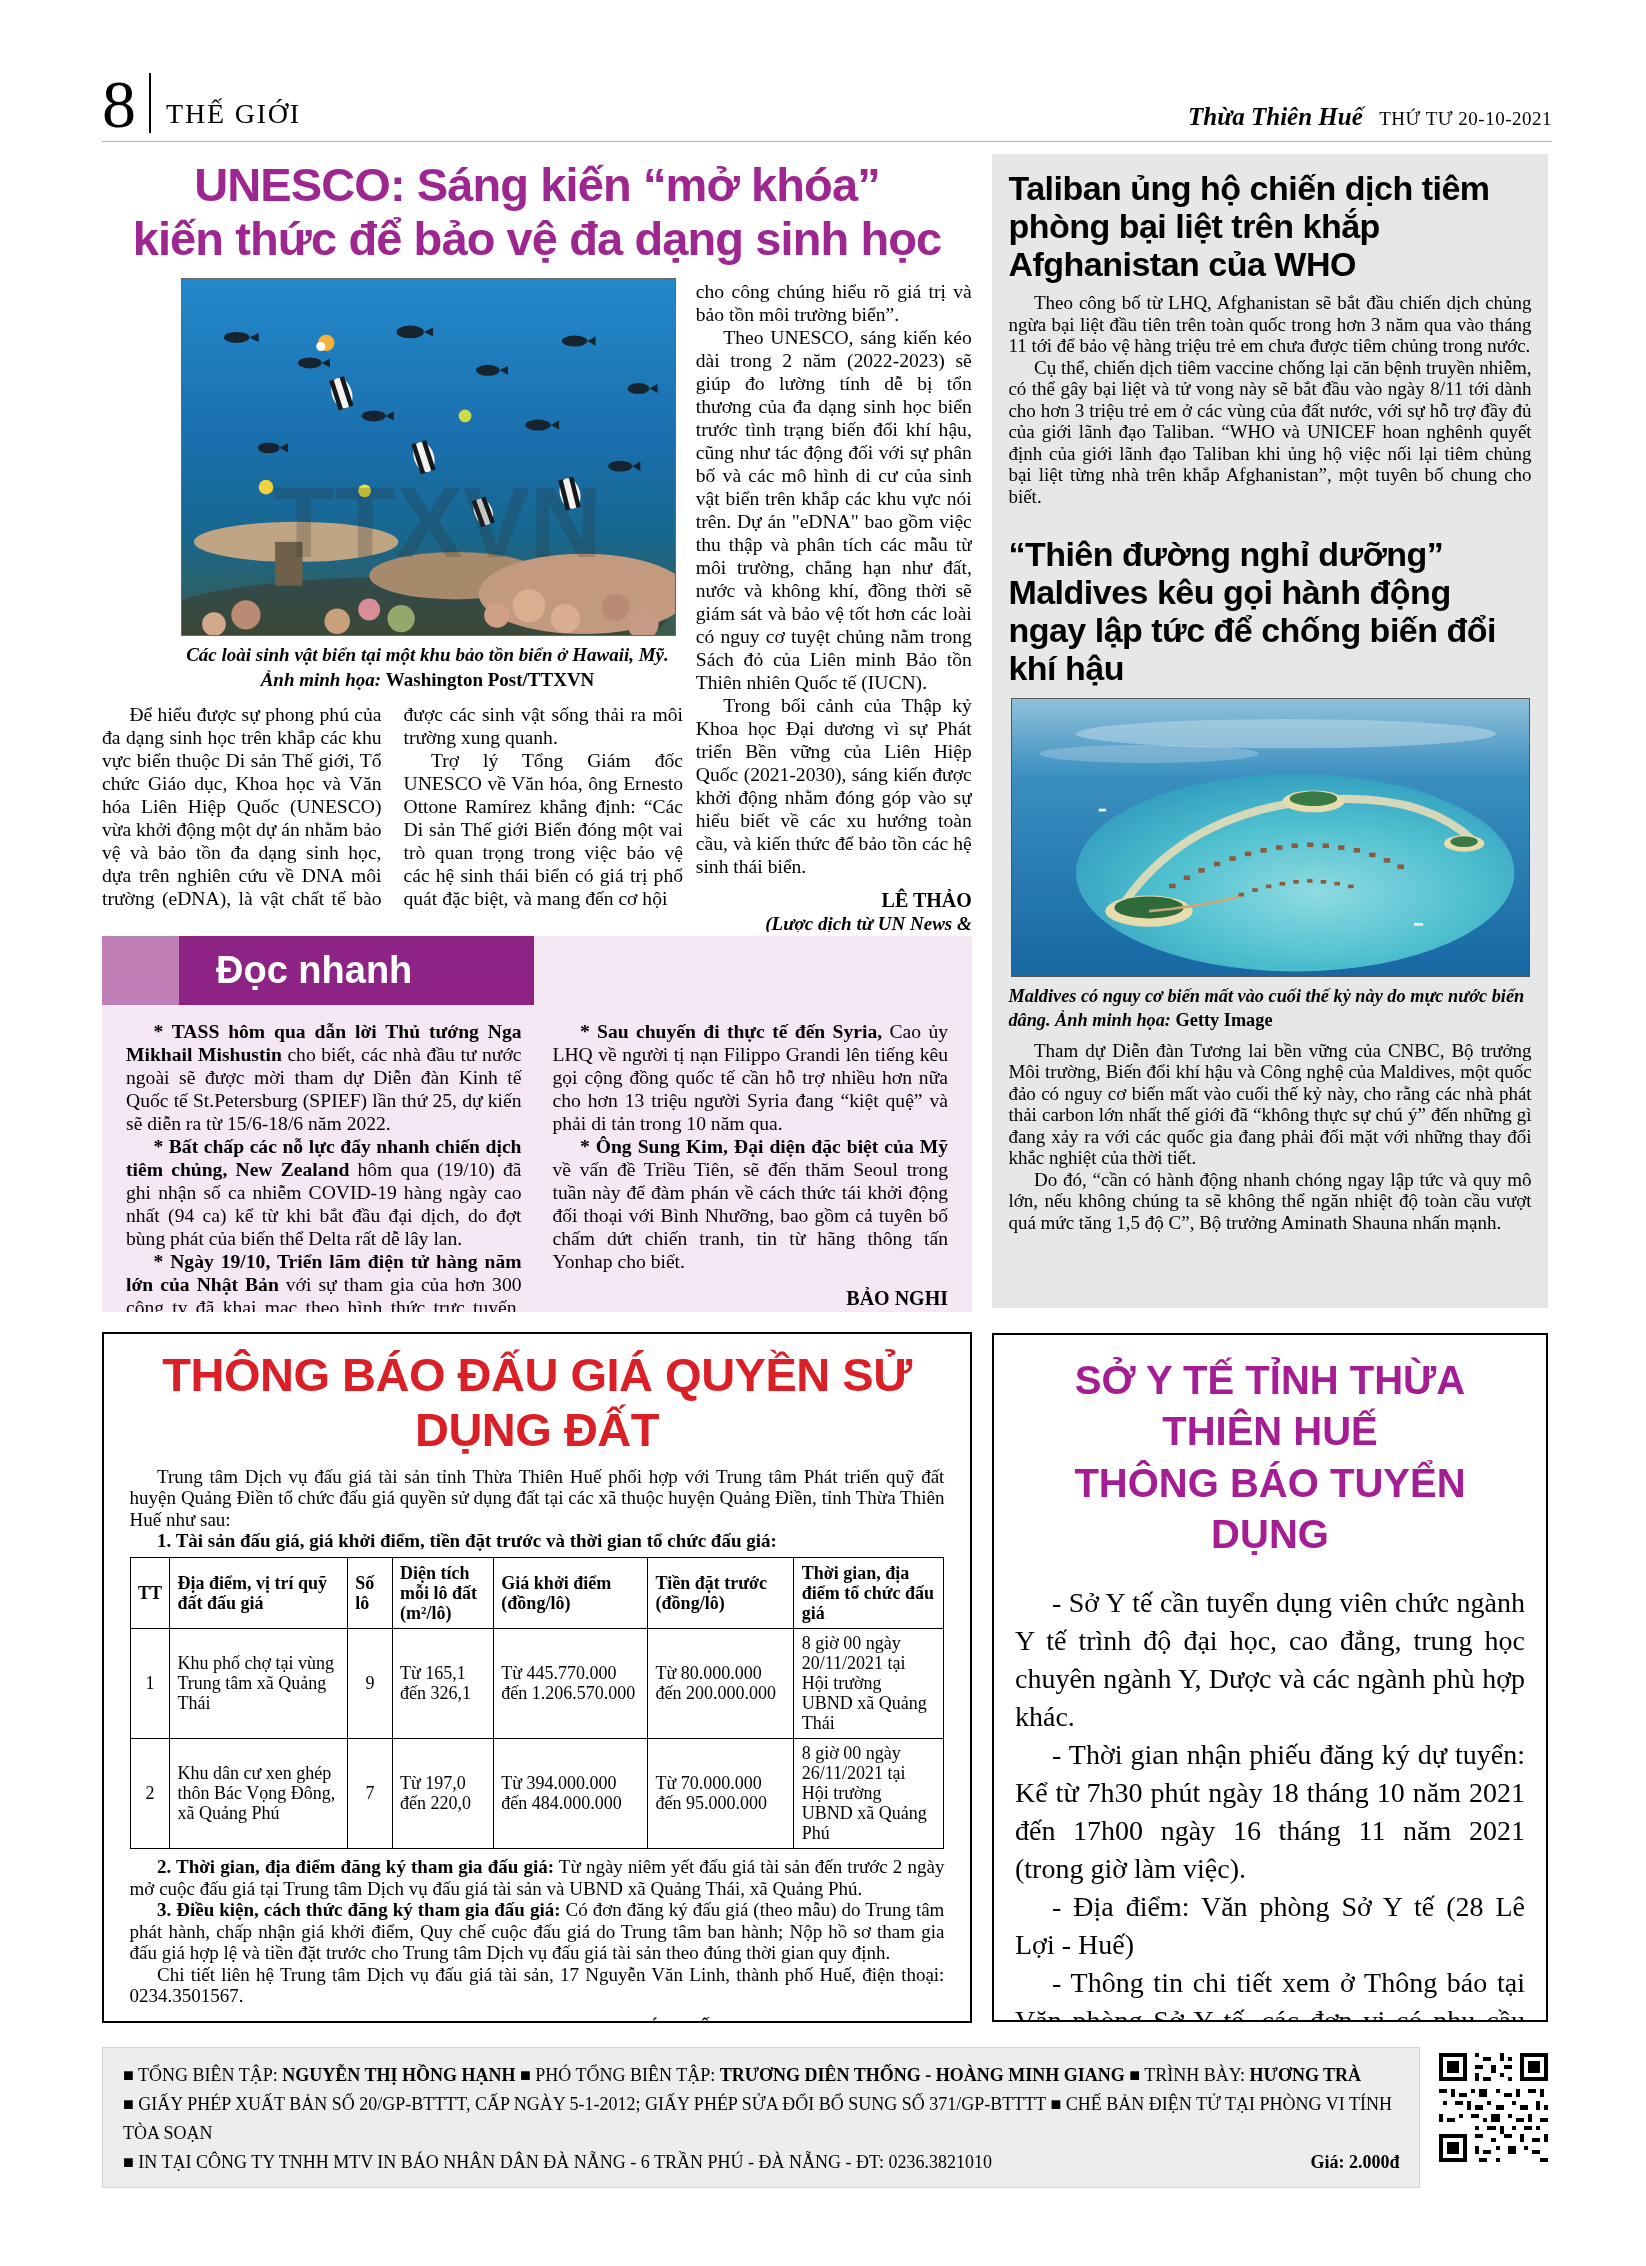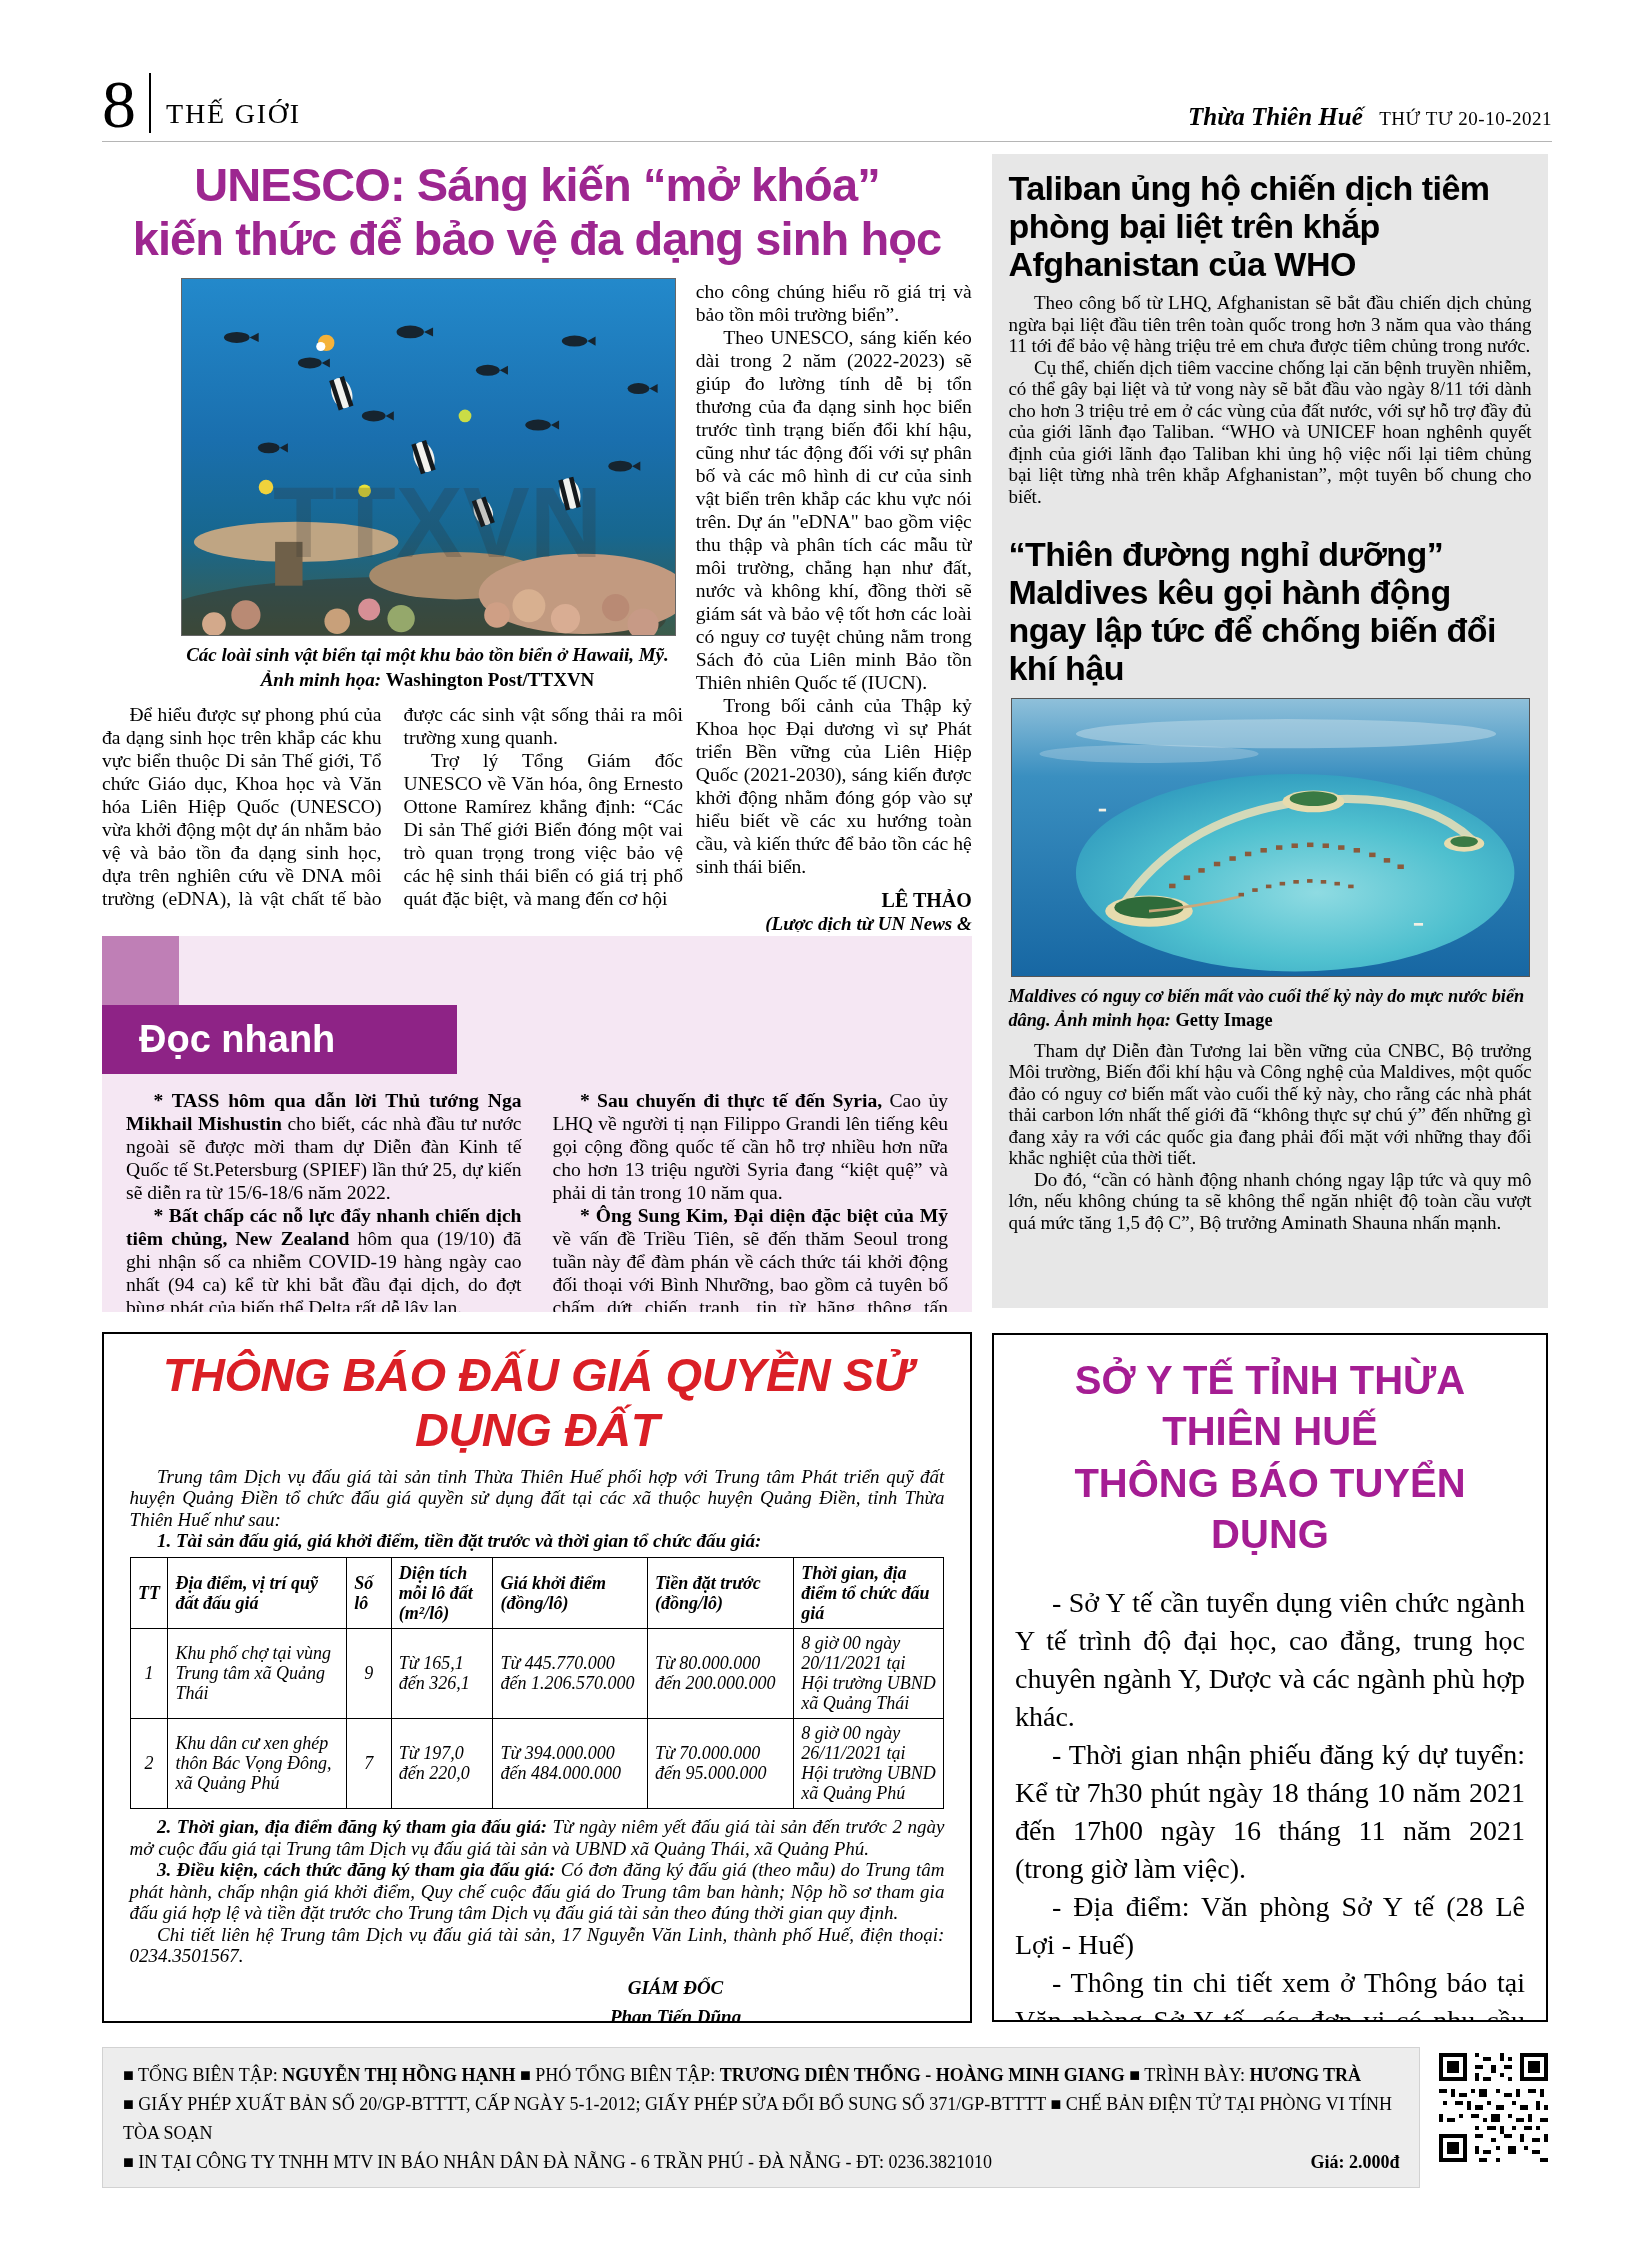--- a/index.html
+++ b/index.html
@@ -31,31 +31,31 @@
   .uphoto svg{display:block;width:100%;height:100%;}
   .ucap{margin-left:79px;width:493px;text-align:center;font-weight:bold;font-style:italic;
         font-size:19px;line-height:1.32;margin-top:6.4px;}
   .capv{font-style:normal;}
   .ucols{margin-top:11px;column-count:2;column-gap:22px;font-size:19.6px;line-height:23px;text-align:justify;}
   .ucol3{width:276px;flex:none;font-size:19.6px;line-height:23px;text-align:justify;padding-top:1.8px;}
   .byline{font-weight:bold;font-size:20px;text-align:right;margin-top:11px;}
   .source{font-weight:bold;font-style:italic;font-size:19px;line-height:1.3;text-align:right;}
   
   .docnhanh{margin-top:3.7px;height:376px;background:#f5e7f3;overflow:hidden;}
-  .dn-head{display:flex;flex-direction:column;}
+  .dn-head{display:flex;}
   .dn-sq{width:77px;height:69px;background:#bf7fb6;flex:none;}
   .dn-bar{width:318px;height:69px;background:#8e2386;color:#fff;display:flex;align-items:center;
           padding-left:37px;font-family:"Liberation Sans",sans-serif;font-weight:bold;font-size:38px;}
   .dn-cols{padding:14.6px 24px 0;column-count:2;column-gap:31px;font-size:19.6px;line-height:23px;text-align:justify;}
   .dn-item{text-indent:27.4px;}
   .dn-by{font-weight:bold;font-size:20px;text-align:right;margin-top:14.6px;}
   .dn-src{font-weight:bold;font-style:italic;font-size:19px;text-align:right;}
   
   .auction{margin-top:20px;height:691px;border:2.7px solid #000;box-sizing:border-box;
-           padding:9.1px 25.6px;overflow:hidden;background:#fff;font-style:italic;}
+           padding:9.1px 25.6px;overflow:hidden;background:#fff;}
   .atitle{text-align:center;font-family:"Liberation Sans",sans-serif;font-weight:bold;
           font-size:47px;color:#da1f26;margin:3.7px 0 9.1px;letter-spacing:-0.5px;}
   .abody{font-size:19px;line-height:21.5px;text-align:justify;}
   .asec{font-weight:bold;}
   .atable{width:100%;border-collapse:collapse;margin:5.5px 0 7.3px;font-size:18px;line-height:20px;}
   .atable th,.atable td{border:1.4px solid #000;padding:4.6px 7.3px;vertical-align:middle;text-align:left;font-weight:normal;}
   .atable th{font-weight:bold;}
   .atable .c{text-align:center;}
   .sig{width:42%;margin-left:46%;text-align:center;font-weight:bold;font-size:19px;line-height:1.5;margin-top:7.3px;}
   

